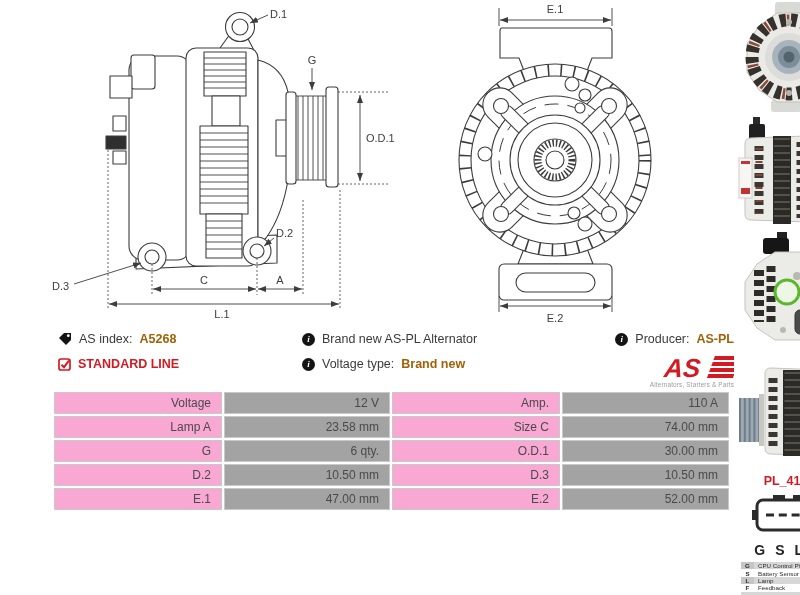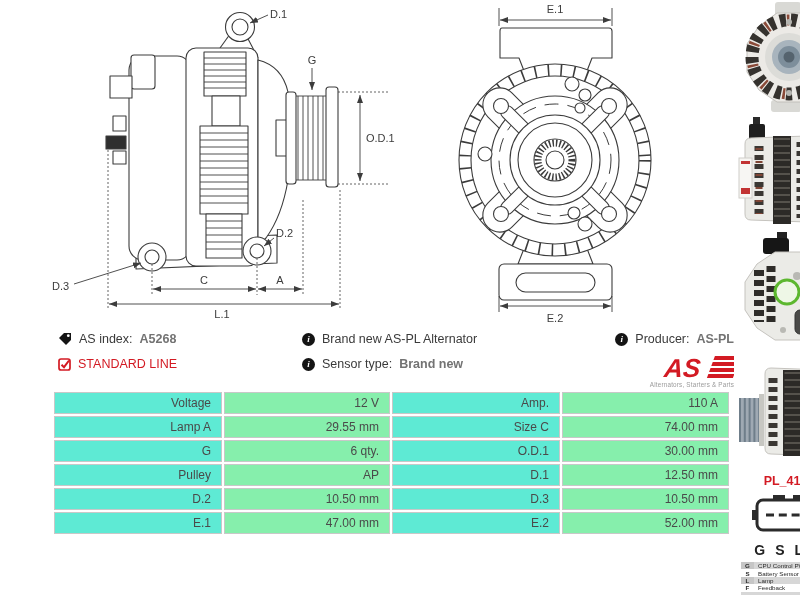--- a/index.html
+++ b/index.html
@@ -28,36 +28,36 @@
   .lrow:nth-child(odd) .lpin{background:#c6c6c6;}
   .ldesc{padding-left:4px;white-space:nowrap;}
 
   
   .info-col{position:absolute;top:331px;}
   #info-col1{left:14px;width:235px;text-align:center;}
   #info-col2{left:258px;width:300px;}
   #info-col3{left:560px;width:130px;}
   .info-item{display:flex;align-items:center;gap:7px;font-size:12.5px;color:#3a3a3a;
              height:16px;margin-bottom:9px;white-space:nowrap;}
-  .info-item b{color:#737373;}
+  .info-item b{color:#a16207;}
   .info-item.right{justify-content:flex-end;}
-  .standard{color:#d31a23;font-weight:normal;}
+  .standard{color:#d31a23;font-weight:bold;}
   .info-icon{display:inline-block;width:13px;height:13px;border-radius:50%;background:#141414;
              color:#fff;font-size:9px;font-weight:bold;line-height:13px;text-align:center;
              font-family:"Liberation Serif",serif;font-style:italic;flex:0 0 13px;}
   .logo-wrap{display:flex;flex-direction:column;align-items:flex-end;margin-top:-3px;}
   .logo-caption{font-size:6.3px;color:#9a9a9a;letter-spacing:.2px;margin-top:0px;}
 
   
   #spec-table{position:absolute;left:8px;top:390px;width:677px;
               border-collapse:separate;border-spacing:2px;table-layout:fixed;}
   #spec-table td{height:20px;border:1px solid #c8c8c8;font-size:12px;color:#4a4a4a;
                  text-align:right;padding:0 10px 0 2px;overflow:hidden;white-space:nowrap;}
-  #spec-table td.lbl{background:#5eead4;}
-  #spec-table td.val{background:#86efac;}
+  #spec-table td.lbl{background:#f9a8d4;}
+  #spec-table td.val{background:#a3a3a3;}
 </style>
 </head>
 <body>
 
 <div id="stage">
 
   <svg class="svgL" width="356" height="325" viewBox="0 0 356 325">
     <defs>
       <marker id="arwL" markerWidth="9" markerHeight="7" refX="8" refY="3" orient="auto" markerUnits="userSpaceOnUse">
         <path d="M0,0 L8,3 L0,6 Z" fill="#3c3c3c"></path>
@@ -292,21 +292,21 @@
     </div>
   </div>
 
   <div class="info-col" id="info-col2">
     <div class="info-item">
       <span class="info-icon"><span>i</span></span>
       <span>Brand new AS-PL Alternator</span>
     </div>
     <div class="info-item">
       <span class="info-icon"><span>i</span></span>
-      <span>Sensor type:</span>
+      <span>Voltage type:</span>
       <b>Brand new</b>
     </div>
   </div>
 
   <div class="info-col" id="info-col3">
     <div class="info-item right">
       <span class="info-icon"><span>i</span></span>
       <span>Producer:</span>
       <b>AS-PL</b>
     </div>
@@ -333,37 +333,31 @@
       </colgroup>
     <tbody>
       <tr>
         <td class="lbl">Voltage</td>
         <td class="val">12 V</td>
         <td class="lbl">Amp.</td>
         <td class="val">110 A</td>
       </tr>
       <tr>
         <td class="lbl">Lamp A</td>
-        <td class="val">29.55 mm</td>
+        <td class="val">23.58 mm</td>
         <td class="lbl">Size C</td>
         <td class="val">74.00 mm</td>
       </tr>
       <tr>
         <td class="lbl">G</td>
         <td class="val">6 qty.</td>
         <td class="lbl">O.D.1</td>
         <td class="val">30.00 mm</td>
       </tr>
       <tr>
-        <td class="lbl">Pulley</td>
-        <td class="val">AP</td>
-        <td class="lbl">D.1</td>
-        <td class="val">12.50 mm</td>
-      </tr>
-      <tr>
         <td class="lbl">D.2</td>
         <td class="val">10.50 mm</td>
         <td class="lbl">D.3</td>
         <td class="val">10.50 mm</td>
       </tr>
       <tr>
         <td class="lbl">E.1</td>
         <td class="val">47.00 mm</td>
         <td class="lbl">E.2</td>
         <td class="val">52.00 mm</td>

